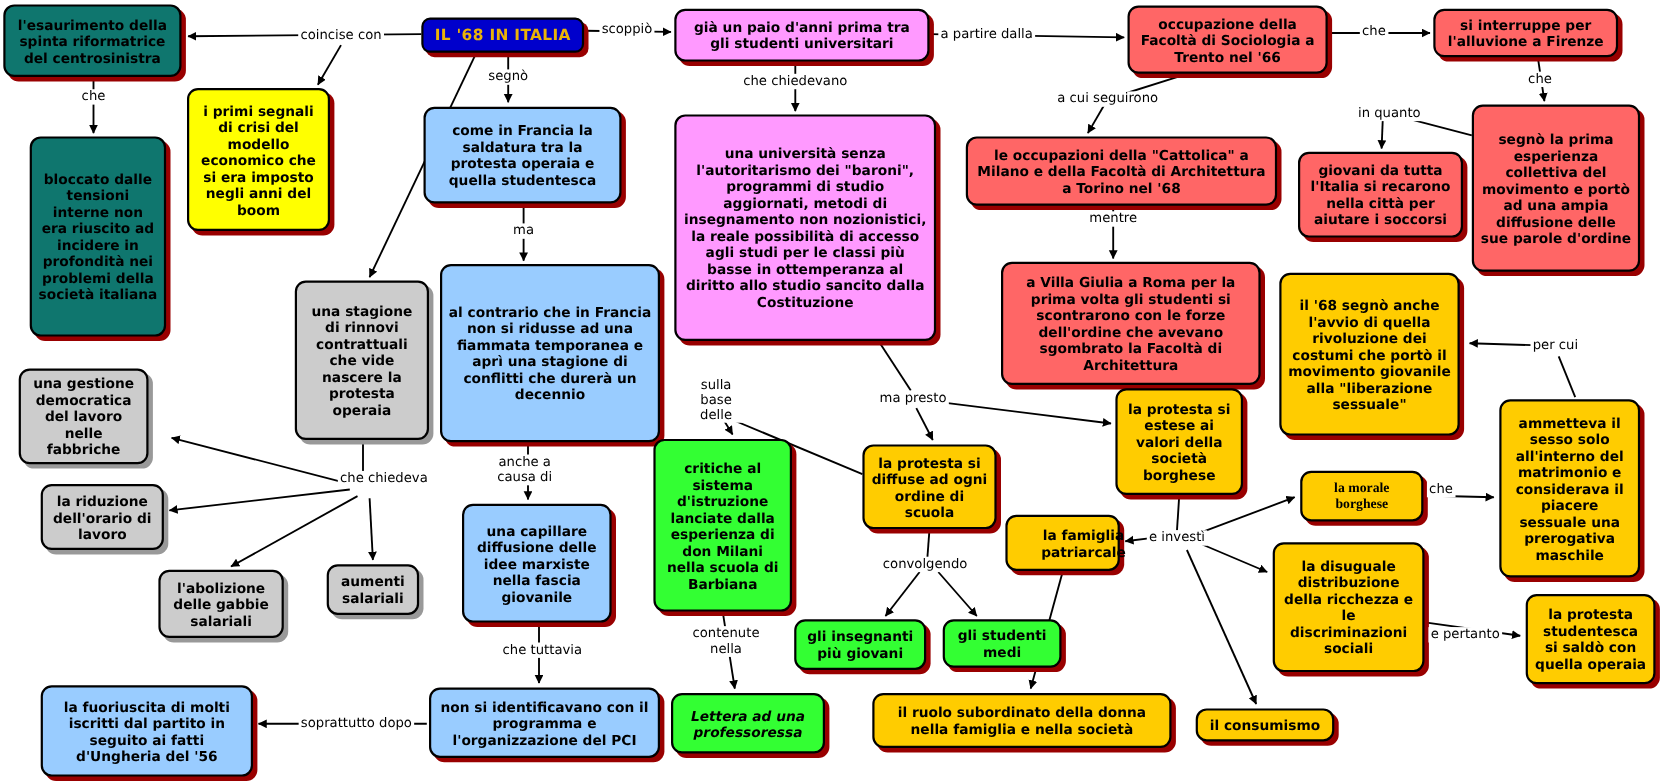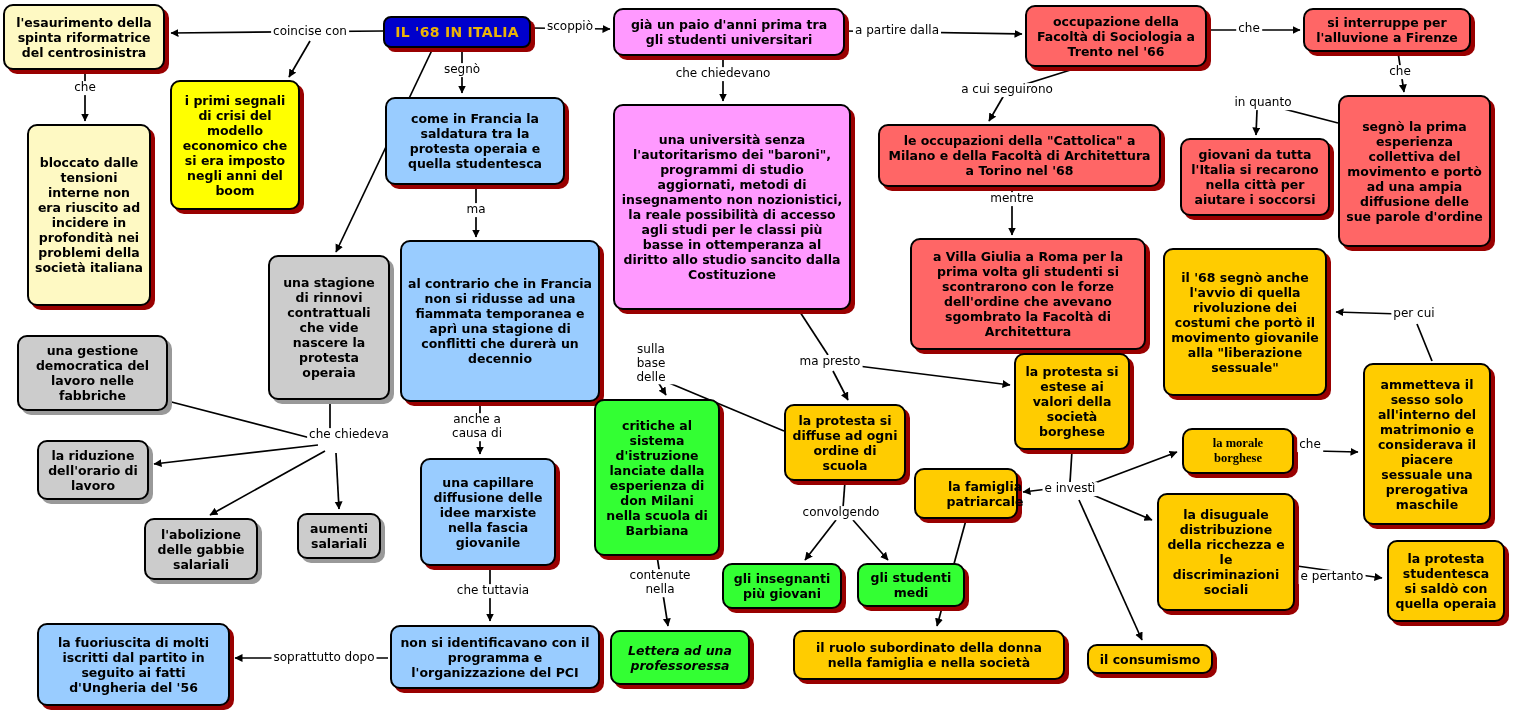--- a/index.html
+++ b/index.html
@@ -35,21 +35,21 @@
     background: #ffffff;
     font-size: 12px;
     color: #000;
     text-align: center;
     line-height: 1.15;
     padding: 0 2px;
     white-space: nowrap;
   }
   .elabel.wrap { white-space: normal; }
 </style>
-<style>.bg-purple{background-color:#fef9c3}
+<style>.bg-purple{background-color:#0f766e}
 .bg-yellow{background-color:#ffff00}
 .bg-blue{background-color:#99ccff}
 .bg-pink{background-color:#ff99ff}
 .bg-red{background-color:#ff6666}
 .bg-gray{background-color:#cccccc}
 .bg-green{background-color:#33ff33}
 .bg-orange{background-color:#ffcc00}
 .bg-titleblue{background-color:#0000cc}
 .node{box-shadow:4px 4px 0 #990000}
 .node.sh-gray{box-shadow:4px 4px 0 #999999}
@@ -120,21 +120,21 @@
   <div class="node bg-pink" style="left:613px;top:8px;width:232px;min-height:48px;">già un paio d'anni prima tra gli studenti universitari</div>
   <div class="node bg-red" style="left:1025px;top:5px;width:182px;min-height:62px;">occupazione della Facoltà di Sociologia a Trento nel '66</div>
   <div class="node bg-red" style="left:1303px;top:8px;width:168px;min-height:44px;">si interruppe per l'alluvione a Firenze</div>
   <div class="node bg-red" style="left:1338px;top:95px;width:153px;min-height:152px;">segnò la prima esperienza collettiva del movimento e portò ad una ampia diffusione delle sue parole d'ordine</div>
   <div class="node bg-red" style="left:1180px;top:138px;width:150px;min-height:78px;">giovani da tutta l'Italia si recarono nella città per aiutare i soccorsi</div>
   <div class="node bg-red" style="left:878px;top:124px;width:283px;min-height:63px;">le occupazioni della "Cattolica" a Milano e della Facoltà di Architettura a Torino nel '68</div>
   <div class="node bg-red" style="left:910px;top:238px;width:236px;min-height:112px;">a Villa Giulia a Roma per la prima volta gli studenti si scontrarono con le forze dell'ordine che avevano sgombrato la Facoltà di Architettura</div>
   <div class="node bg-pink" style="left:613px;top:104px;width:238px;min-height:206px;">una università senza l'autoritarismo dei "baroni", programmi di studio aggiornati, metodi di insegnamento non nozionistici, la reale possibilità di accesso agli studi per le classi più basse in ottemperanza al diritto allo studio sancito dalla Costituzione</div>
   <div class="node bg-gray sh-gray" style="left:268px;top:255px;width:122px;min-height:145px;">una stagione di rinnovi contrattuali che vide nascere la protesta operaia</div>
   <div class="node bg-blue" style="left:400px;top:240px;width:200px;min-height:162px;">al contrario che in Francia non si ridusse ad una fiammata temporanea e aprì una stagione di conflitti che durerà un decennio</div>
-  <div class="node bg-gray sh-gray" style="left:17px;top:335px;width:151px;min-height:76px;">una gestione democratica del lavoro nelle fabbriche</div>
+  <div class="node bg-gray sh-gray" style="left:17px;top:335px;width:118px;min-height:76px;">una gestione democratica del lavoro nelle fabbriche</div>
   <div class="node bg-gray sh-gray" style="left:37px;top:440px;width:112px;min-height:60px;">la riduzione dell'orario di lavoro</div>
   <div class="node bg-gray sh-gray" style="left:144px;top:518px;width:114px;min-height:62px;">l'abolizione delle gabbie salariali</div>
   <div class="node bg-gray sh-gray" style="left:297px;top:513px;width:84px;min-height:46px;">aumenti salariali</div>
   <div class="node bg-blue" style="left:420px;top:458px;width:136px;min-height:108px;">una capillare diffusione delle idee marxiste nella fascia giovanile</div>
   <div class="node bg-blue" style="left:390px;top:625px;width:210px;min-height:64px;">non si identificavano con il programma e l'organizzazione del PCI</div>
   <div class="node bg-blue" style="left:37px;top:623px;width:193px;min-height:83px;">la fuoriuscita di molti iscritti dal partito in seguito ai fatti d'Ungheria del '56</div>
   <div class="node bg-green" style="left:594px;top:399px;width:126px;min-height:157px;">critiche al sistema d'istruzione lanciate dalla esperienza di don Milani nella scuola di Barbiana</div>
   <div class="node bg-green italic" style="left:610px;top:630px;width:140px;min-height:55px;">Lettera ad una professoressa</div>
   <div class="node bg-orange" style="left:784px;top:404px;width:122px;min-height:77px;">la protesta si diffuse ad ogni ordine di scuola</div>
   <div class="node bg-green" style="left:722px;top:563px;width:120px;min-height:46px;">gli insegnanti più giovani</div>

